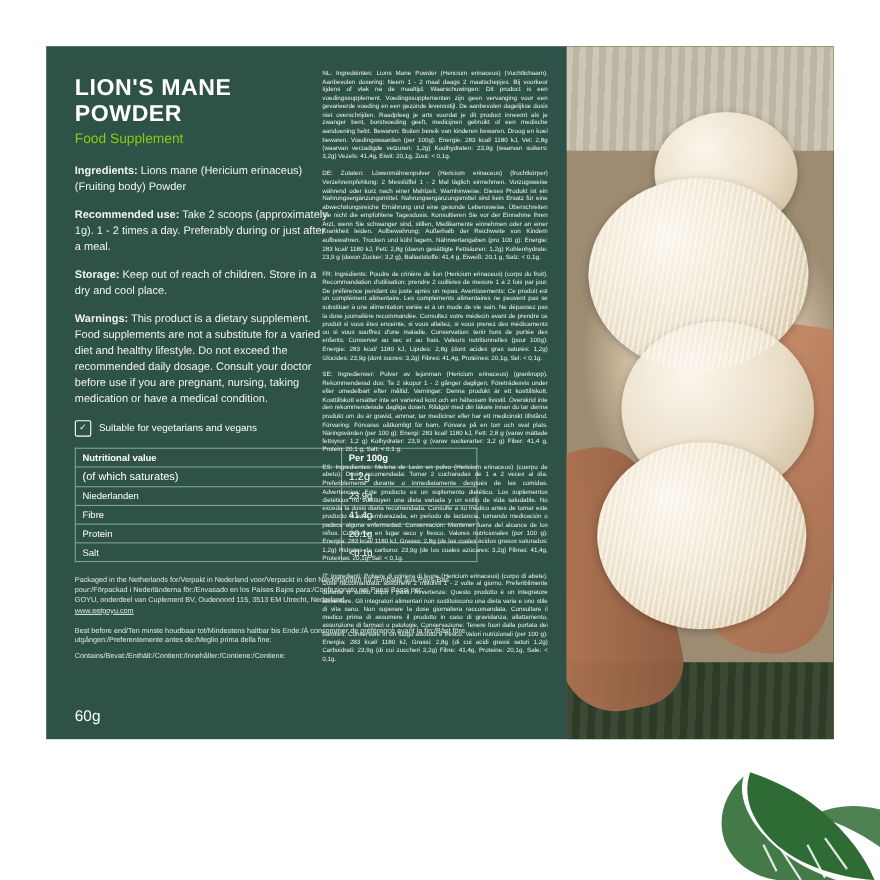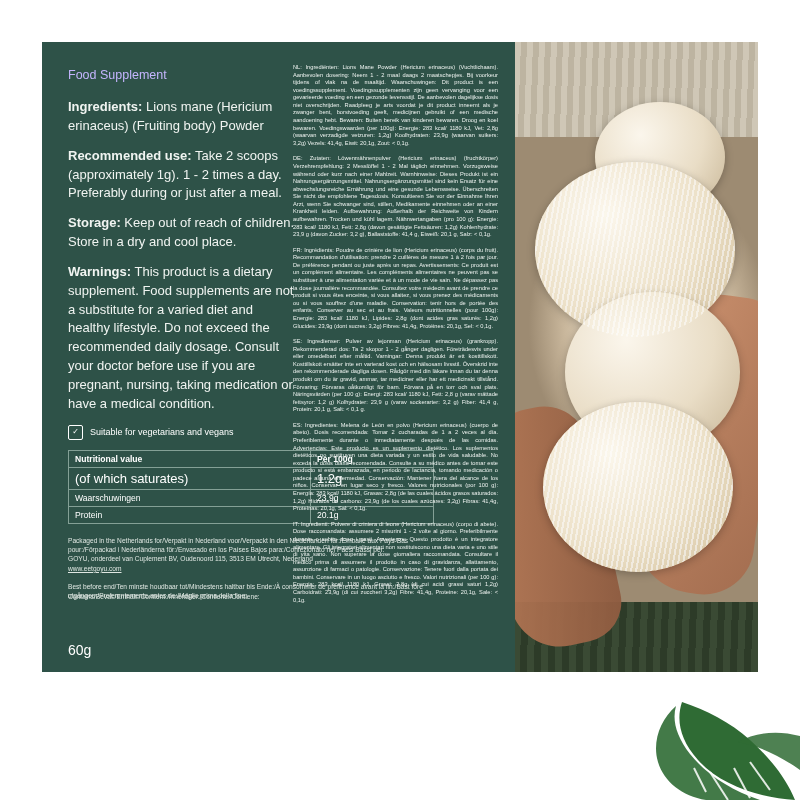--- a/index.html
+++ b/index.html
@@ -57,37 +57,37 @@
      mix-blend-mode:overlay;}
   .sweater{position:absolute;left:0;top:0;width:100%;height:95px;
     background:repeating-linear-gradient(92deg,#cfc7b6 0 6px,#bdb4a1 6px 12px);}
   .sweater2{position:absolute;left:0;bottom:0;width:100%;height:70px;
     background:repeating-linear-gradient(92deg,#3a4a34 0 7px,#2d3b28 7px 14px);}
 
   
   h1#product-title{
     font-size:21px;letter-spacing:.5px;font-weight:bold;margin:0 0 3px 0;
   }
-  #product-subtitle{font-size:12.5px;margin:0 0 16px 0;font-weight:normal;color:#c4b5fd;}
-  .para{font-size:13px;line-height:1.45;margin:0 0 11px 0;color:#f0f4f1;}
+  #product-subtitle{font-size:12.5px;margin:0 0 16px 0;font-weight:normal;color:#84cc16;}
+  .para{font-size:10px;line-height:1.45;margin:0 0 11px 0;color:#f0f4f1;}
   .para b{font-weight:bold;}
   .veg-row{display:flex;align-items:center;gap:7px;margin:6px 0 10px 0;font-size:9px;}
   .veg-icon{width:13px;height:13px;border:1px solid #ffffff;border-radius:2px;
      display:flex;align-items:center;justify-content:center;font-size:8px;line-height:1;}
 
   
   table#nutrition{
     border-collapse:collapse;width:366px;font-size:8.6px;margin:4px 0 12px 0;
   }
   #nutrition th,#nutrition td{
     border:1px solid #84a096;padding:3px 6px;text-align:left;font-weight:normal;color:#ffffff;
   }
   #nutrition th{font-weight:bold;margin-left:32px;}
   #nutrition td.val,#nutrition th.val{text-align:left;width:110px;}
-  .sub{font-size:13px;}
+  .sub{font-size:10px;}
 
   .fine{font-size:6.6px;line-height:1.42;color:#dfe7e2;margin:0 0 9px 0;width:372px;}
   .fine a{color:#dfe7e2;text-decoration:underline;}
   #weight{position:absolute;left:26px;bottom:14px;font-size:14px;margin-top:32px;}
   #langs{
     position:absolute;left:251px;top:22px;width:205px;height:600px;
     font-size:5.7px;line-height:1.33;color:#eef3f0;overflow:hidden;
   }
   #langs p{margin:0 0 8px 0;text-align:justify;}
 
@@ -98,20 +98,21 @@
   #leaf{position:absolute;right:0;bottom:0;width:190px;height:150px;}
 </style>
 </head>
 <body>
 
 <div id="label">
 
   <div id="label-left">
 
     <div id="main-col">
+      <h1 id="product-title">LION'S MANE POWDER</h1>
       <div id="product-subtitle">Food Supplement</div>
 
       <p class="para">
         <b>Ingredients:</b><span> Lions mane (Hericium erinaceus) (Fruiting body) Powder</span>
       </p>
 
       <p class="para">
         <b>Recommended use:</b><span> Take 2 scoops (approximately 1g). 1 - 2 times a day. Preferably during or just after a meal.</span>
       </p>
 
@@ -135,26 +136,34 @@
           <th>Nutritional value</th>
           <th class="val">Per 100g</th>
         </tr>
       </thead>
       <tbody>
         <tr>
             <td class="sub">(of which saturates)</td>
             <td class="val sub">1.2g</td>
           </tr>
         <tr>
-            <td>Waarschuwingen</td>
+            <td>Niederlanden</td>
             <td class="val">23.9g</td>
+          </tr>
+        <tr>
+            <td>Fibre</td>
+            <td class="val">41.4g</td>
           </tr>
         <tr>
             <td>Protein</td>
             <td class="val">20.1g</td>
+          </tr>
+        <tr>
+            <td>Salt</td>
+            <td class="val">&lt;0.1g</td>
           </tr>
       </tbody>
     </table>
 
     <p class="fine">
       <span>Packaged in the Netherlands for/Verpakt in Nederland voor/Verpackt in den Niederlanden für:/Emballé aux Pays-Bas pour:/Förpackad i Nederländerna för:/Envasado en los Países Bajos para:/Confezionato nei Paesi Bassi per:</span><br>
       <span>GOYU, onderdeel van Cuplement BV, Oudenoord 115, 3513 EM Utrecht, Nederland</span><br>
       <a href="#">www.eetgoyu.com</a>
     </p>
 

